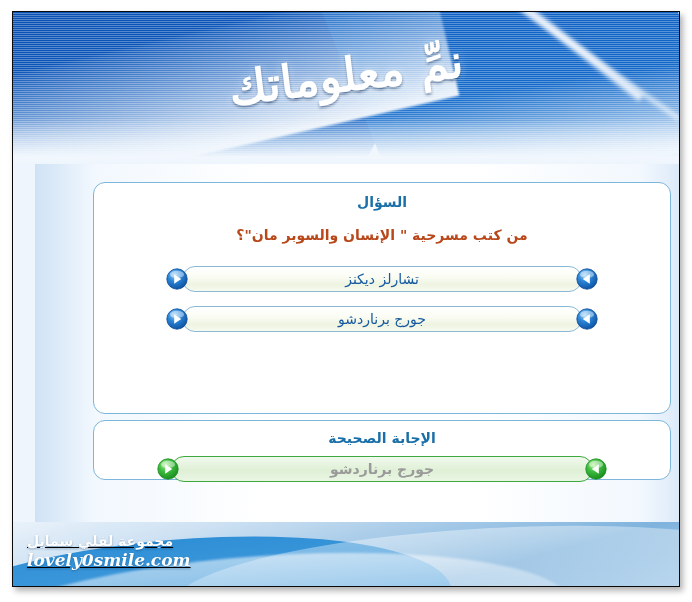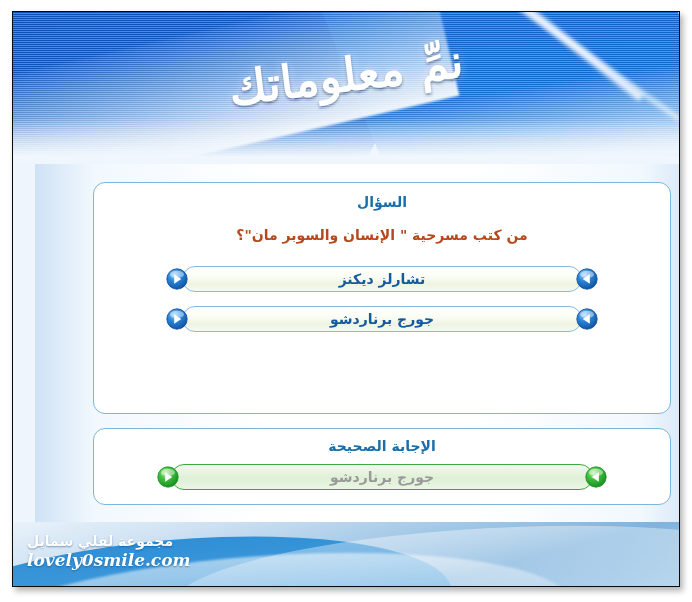--- a/index.html
+++ b/index.html
@@ -165,23 +165,23 @@
     z-index: 3;
   }
   .panel-question {
     left: 58px;
     top: 18px;
     width: 578px;
     height: 232px;
   }
   .panel-answer {
     left: 58px;
-    top: 264px;
+    top: 256px;
     width: 578px;
-    height: 77px;
+    height: 60px;
   }
 
   .panel-heading {
     text-align: center;
     color: #1a6fa8;
     font-size: 14px;
     font-weight: 700;
     direction: rtl;
   }
   .panel-question .panel-heading { margin-top: 11px; }
@@ -221,21 +221,21 @@
     box-shadow: inset 0 1px 0 #ffffff;
   }
   .option-label {
     position: absolute;
     left: 0; right: 0; top: 0;
     height: 28px;
     line-height: 28px;
     text-align: center;
     color: #1559a0;
     font-size: 14px;
-    font-weight: 700;
+    font-weight: 400;
     direction: rtl;
     z-index: 2;
   }
   .nub {
     position: absolute;
     top: 3px;
     width: 22px;
     height: 22px;
     border-radius: 50%;
     z-index: 3;
@@ -306,20 +306,21 @@
     border-radius: 50%;
     background: linear-gradient(180deg, rgba(255,255,255,0.40), rgba(255,255,255,0.0));
     transform: rotate(-3deg);
   }
   .footer-text {
     position: absolute;
     left: 14px;
     top: 10px;
     z-index: 4;
     text-align: left;
+    text-decoration: underline;
   }
   .footer-ar {
     color: #ffffff;
     font-size: 14px;
     font-weight: 700;
     direction: rtl;
     text-shadow: 0 1px 2px rgba(0,50,100,0.45);
     line-height: 18px;
   }
   .footer-url {

